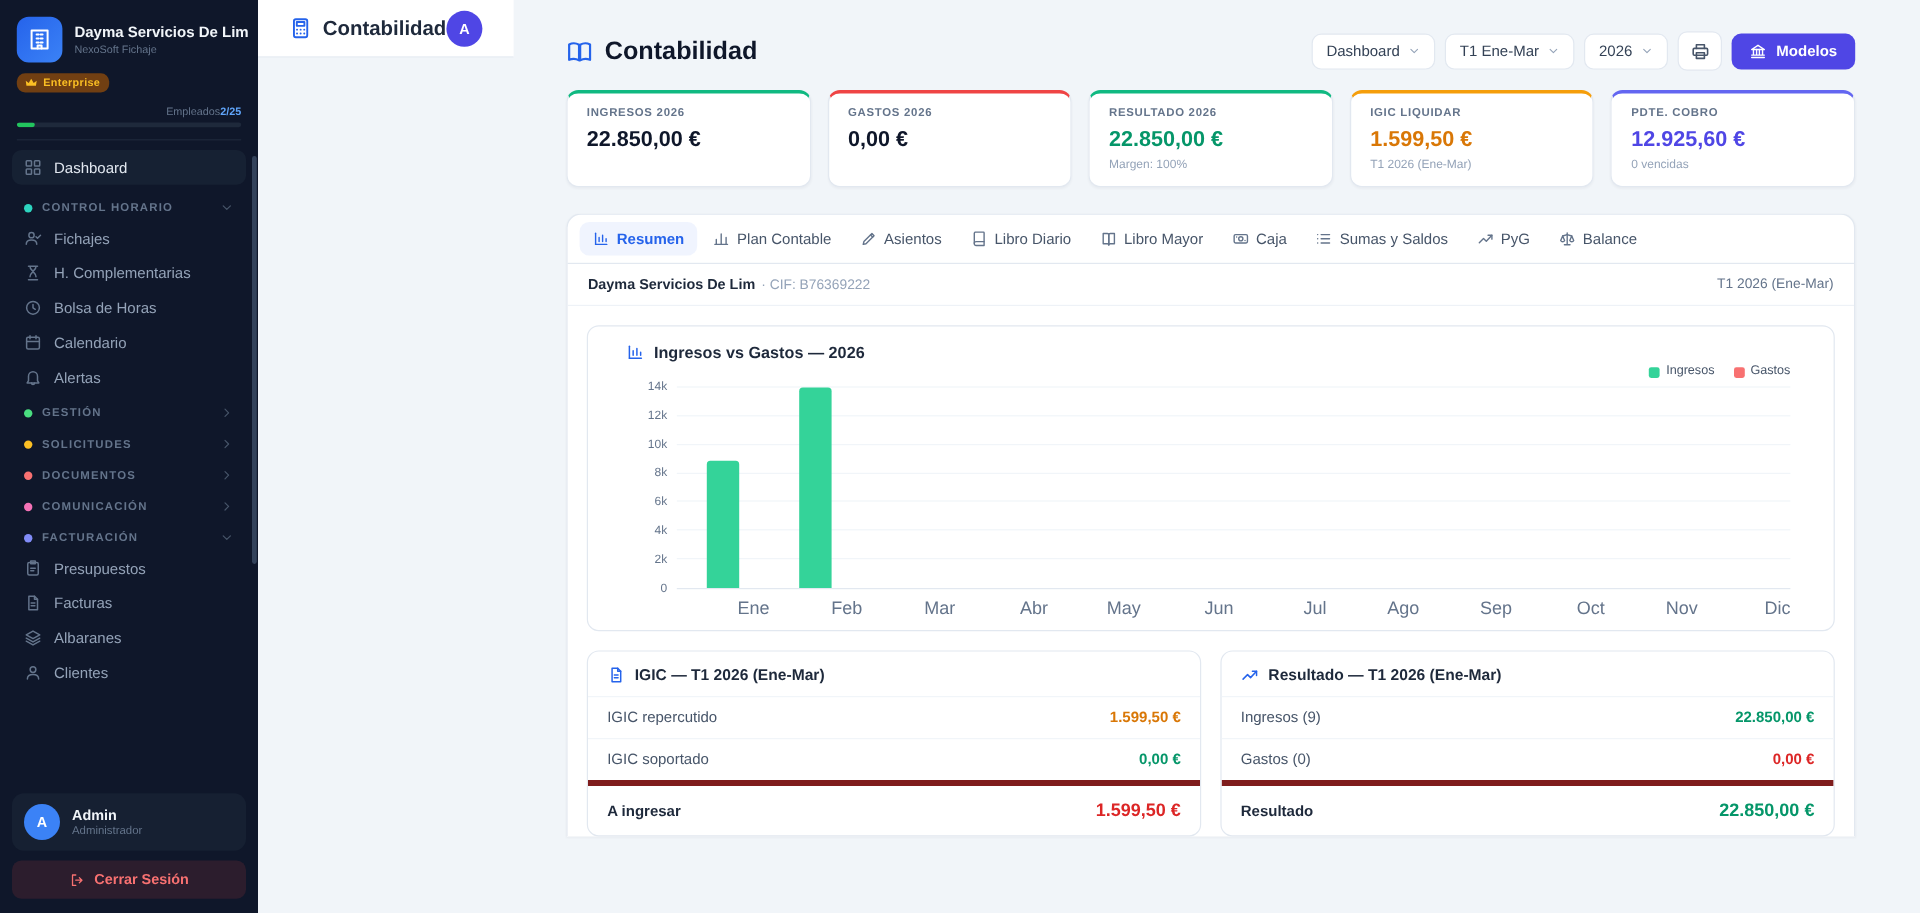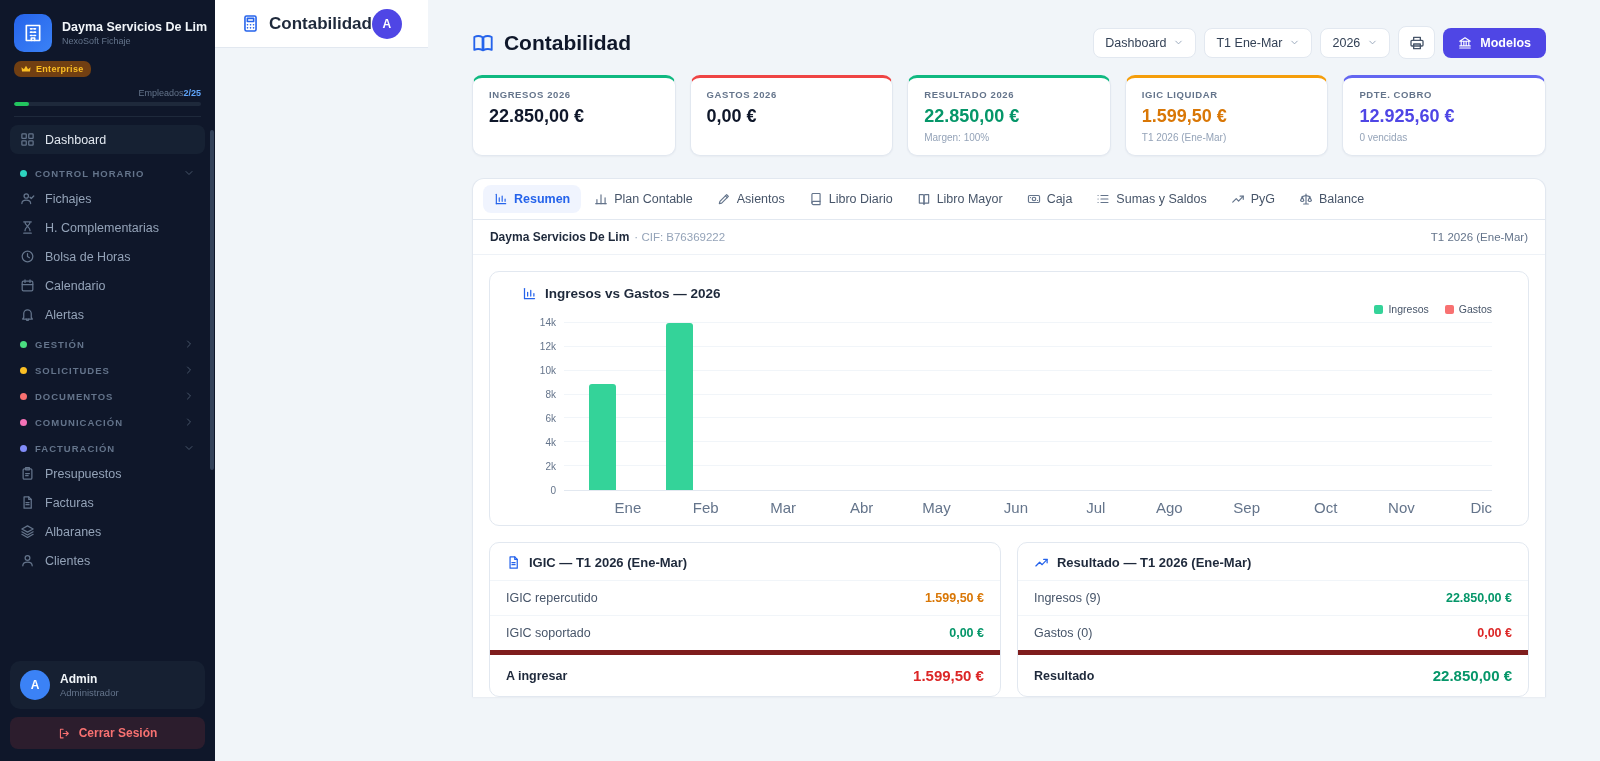--- a/index.html
+++ b/index.html
@@ -63,21 +63,21 @@
 .tab.active{color:#2563eb;background:rgba(37,99,235,.07);font-weight:bold}
 .tab.active .icon{color:#2563eb}
 .info-bar{display:flex;align-items:center;justify-content:space-between;padding:10px 17px;border-bottom:1px solid #eef2f7;font-size:11.5px;color:#94a3b8}
 .info-company{font-size:12px;font-weight:bold;color:#1e293b;margin-right:5px}
 .info-period{color:#64748b}
 
 .chart-card{margin:16px;border:1px solid #e2e8f0;border-radius:10px;padding:14px 32px 10px}
 .chart-head{display:flex;align-items:center;gap:8px;font-size:13.5px;font-weight:bold;color:#1e293b}
 .chart-head .icon{color:#2563eb}
 .legend{display:flex;justify-content:flex-end;gap:16px;margin:2px 4px 8px;font-size:10.5px;color:#475569}
-.leg{display:flex;align-items:center;gap:5px}
+.leg{display:flex;align-items:flex-end;gap:5px}
 .legsq{width:9px;height:9px;border-radius:2px}
 .chart{display:grid;grid-template-columns:30px 1fr;grid-template-rows:168px 24px;column-gap:8px;margin:0 4px}
 .yaxis{position:relative}
 .ylab{position:absolute;right:0;font-size:10px;color:#64748b}
 .plot{position:relative;border-bottom:1px solid #e2e8f0}
 .gline{position:absolute;left:0;right:0;height:1px;background:#f1f5f9}
 .bars{position:absolute;left:0;right:0;top:0;bottom:0;display:flex}
 .bcell{flex:1;display:flex;align-items:flex-end;justify-content:center;gap:3px}
 .bar{width:27px;border-radius:3px 3px 0 0}
 .xlabels{grid-column:2;display:flex}

